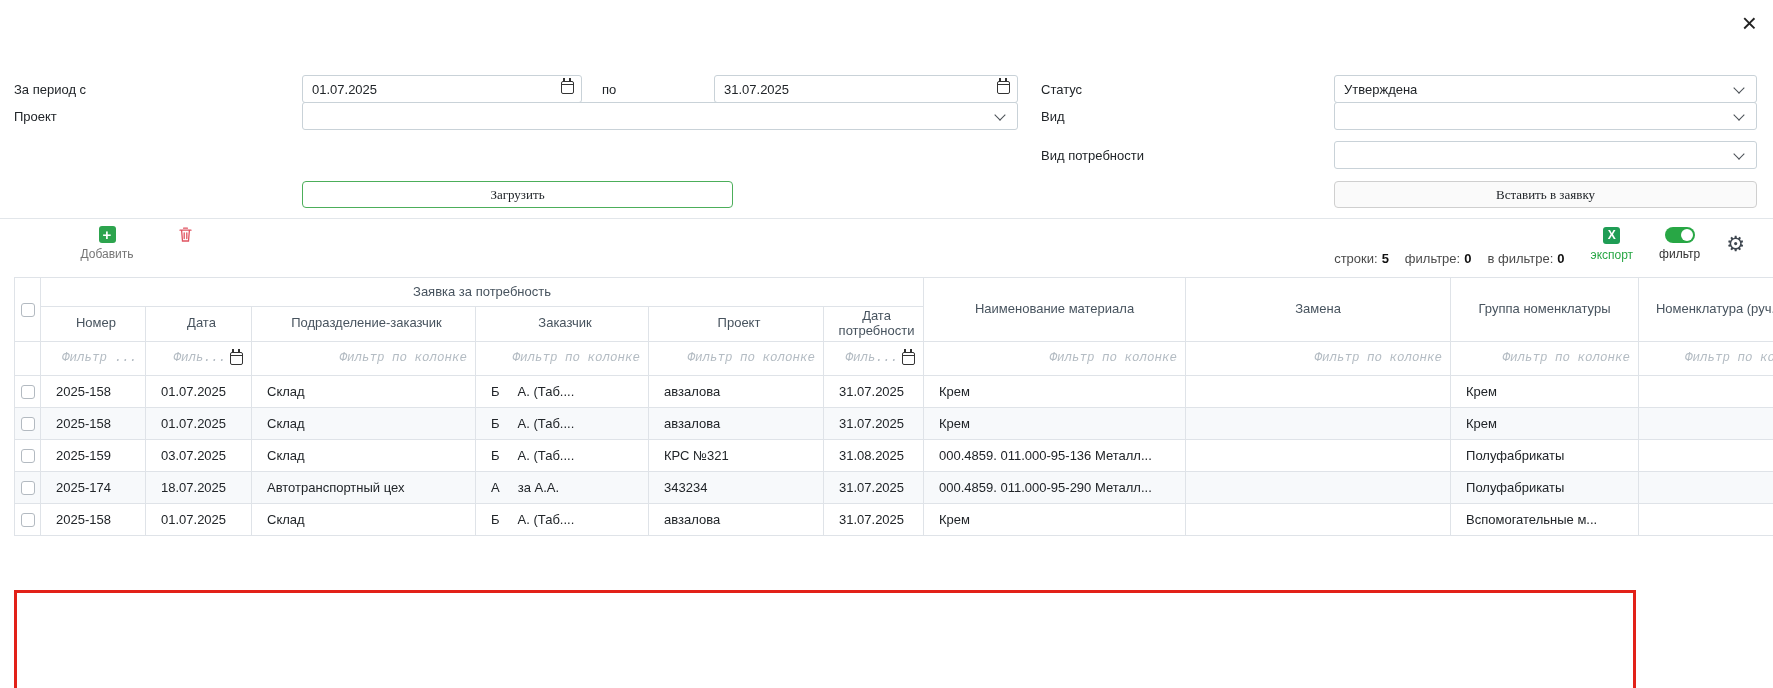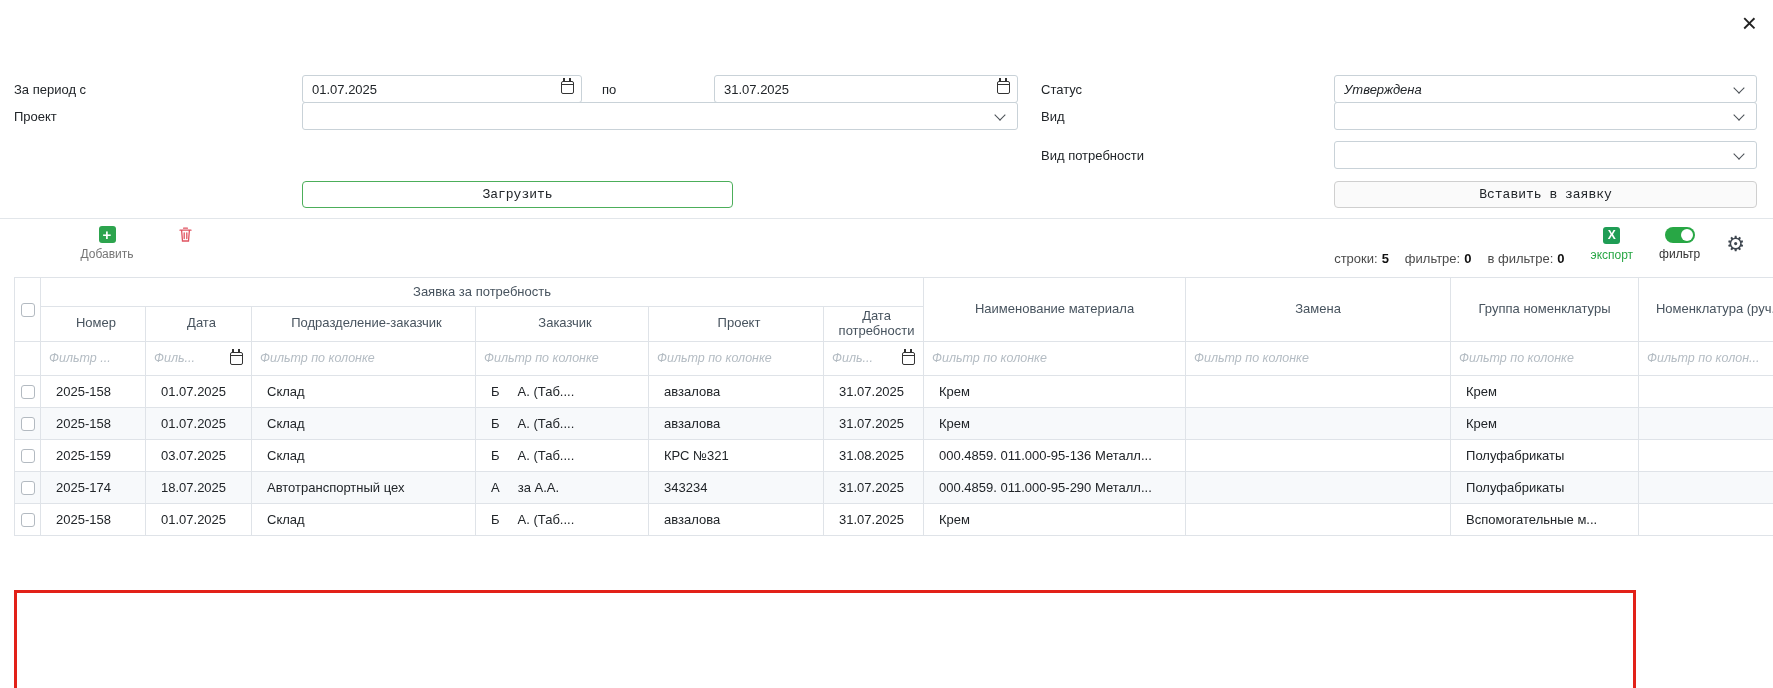--- a/index.html
+++ b/index.html
@@ -8,31 +8,31 @@
   .screen { position:relative; width:1773px; height:688px; background:#fff; overflow:hidden; }
 
   .title { position:absolute; left:26px; top:18px; font-size:17px; font-weight:700; color:#333a40; }
   .close-btn { position:absolute; right:16px; top:10px; font-size:26px; line-height:1; color:#222; cursor:pointer; }
 
   .lbl { position:absolute; font-size:13px; color:#212529; white-space:nowrap; }
 
   .text-input { position:absolute; height:28px; border:1px solid #c9d2d8; border-radius:3px; background:#fff;
                 font-family:inherit; font-size:13px; color:#212529; padding:0 28px 0 9px; }
   .select { position:absolute; height:28px; border:1px solid #c9d2d8; border-radius:3px; background:#fff;
-            display:flex; align-items:center; padding-left:9px; font-size:13px; color:#212529; cursor:pointer;font-style:italic; }
+            display:flex; align-items:center; padding-left:9px; font-size:13px; color:#212529; cursor:pointer; }
   .chev { position:absolute; right:13px; top:8px; width:8px; height:8px;
           border-right:1.6px solid #4a5056; border-bottom:1.6px solid #4a5056; transform:rotate(45deg); }
 
   .cal { width:13px; height:13px; border:1.5px solid #333; border-radius:2px; position:relative; flex:0 0 auto; }
   .cal::before { content:""; position:absolute; top:-4px; left:1px; width:2px; height:3px; background:#333;
                  box-shadow:6px 0 0 #333; }
   .cal::after { content:""; position:absolute; left:0; right:0; top:2px; border-top:1.5px solid #333; }
   .cal.abs { position:absolute; right:8px; top:6px; }
 
-  .btn { position:absolute; height:27px; border-radius:4px; font-family:Liberation Mono, monospace; font-size:13px; color:#212529;
+  .btn { position:absolute; height:27px; border-radius:4px; font-family:Liberation Serif, serif; font-size:13px; color:#212529;
          display:flex; align-items:center; justify-content:center; cursor:pointer;text-align:right; }
   .btn-load { left:302px; top:181px; width:431px; background:#fff; border:1px solid #4cae5a; }
   .btn-insert { left:1334px; top:181px; width:423px; background:#fafafa; border:1px solid #cfcfcf; }
 
   .grid-panel { position:absolute; left:0; right:0; top:218px; bottom:0; border-top:1px solid #e2e6ea; background:#fff; }
 
   .tool-stack { position:absolute; top:7px; width:66px; display:flex; flex-direction:column; align-items:center;
                 gap:4px; cursor:pointer; }
   .tool-stack .t-label { font-size:12px; color:#757575; }
   .icon-add { width:17px; height:17px; background:#2da44e; border-radius:3px; color:#fff; font-size:15px;
@@ -52,22 +52,22 @@
 
   .table-wrap { position:absolute; left:14px; top:58px; width:1759px; height:262px; overflow:hidden; }
   table.grid { border-collapse:collapse; table-layout:fixed; width:1815px; }
   .grid th, .grid td { border:1px solid #dfe3e8; }
   .grid thead th { font-weight:400; color:#47535e; font-size:13px; text-align:center; vertical-align:middle;
                    padding:2px 6px; background:#fff; line-height:1.15; }
   tr.group-row th { height:29px; }
   tr.header-row th { height:34px;padding-left:12px; }
   tr.filter-row th { height:34px; padding:0; }
   .filter-cell { display:flex; align-items:center; padding:0 8px; }
-  .filter-cell input { flex:1; min-width:0; border:0; outline:0; background:transparent; font-family:Liberation Sans, sans-serif;
-                       font-size:12.5px; color:#000000; }
+  .filter-cell input { flex:1; min-width:0; border:0; outline:0; background:transparent; font-family:Liberation Mono, monospace;
+                       font-size:12.5px; color:#000000;text-align:right; }
   .filter-cell input::placeholder { color:#b4bcc3; font-style:italic; }
   .filter-cell .cal { margin-left:4px; }
   .grid tbody td { height:32px; font-size:13px; color:#212529; padding:0 15px; white-space:nowrap; overflow:hidden;
                    background:#fff; }
   .grid tbody tr:nth-child(even) td { background:#f7f9fb; }
   th.cb-col, td.cb-cell { width:26px; text-align:center; vertical-align:middle; padding:0 !important; }
   .checkbox { display:inline-block; width:14px; height:14px; border:1.5px solid #b3bac1; border-radius:3px;
               background:#fff; vertical-align:middle; cursor:pointer; }
 
   .annotation { position:absolute; left:14px; top:371px; width:1622px; height:168px; border:3px solid #e22118;

